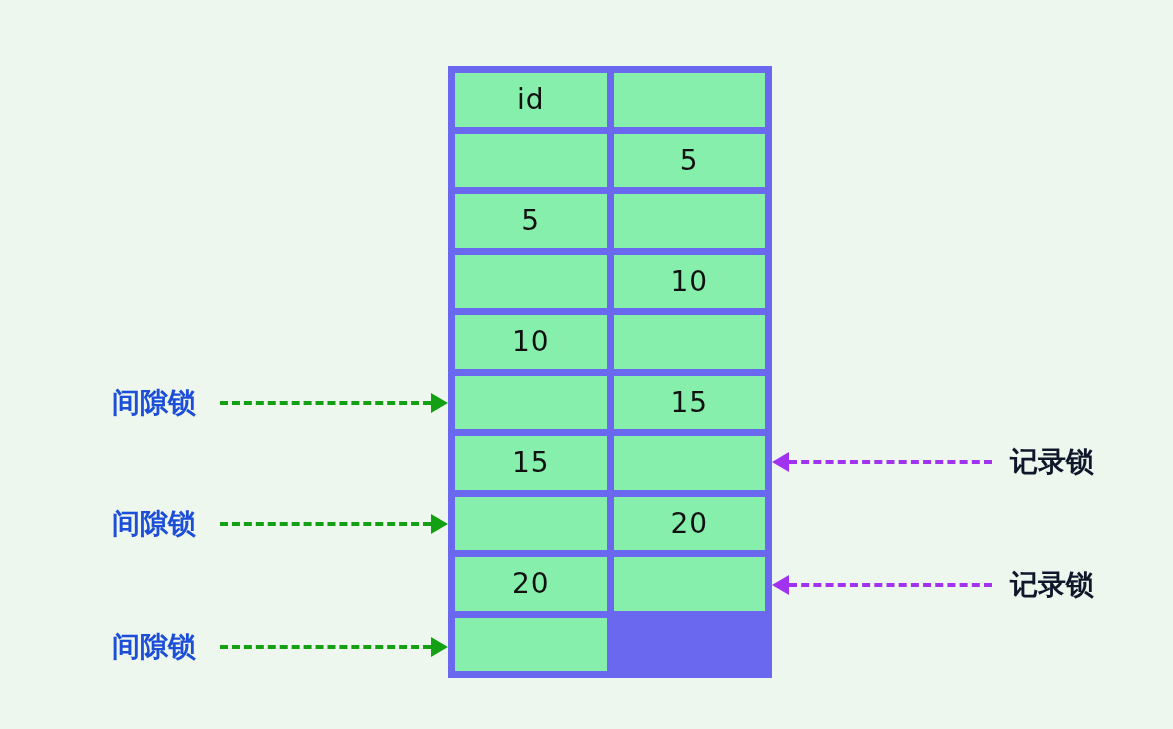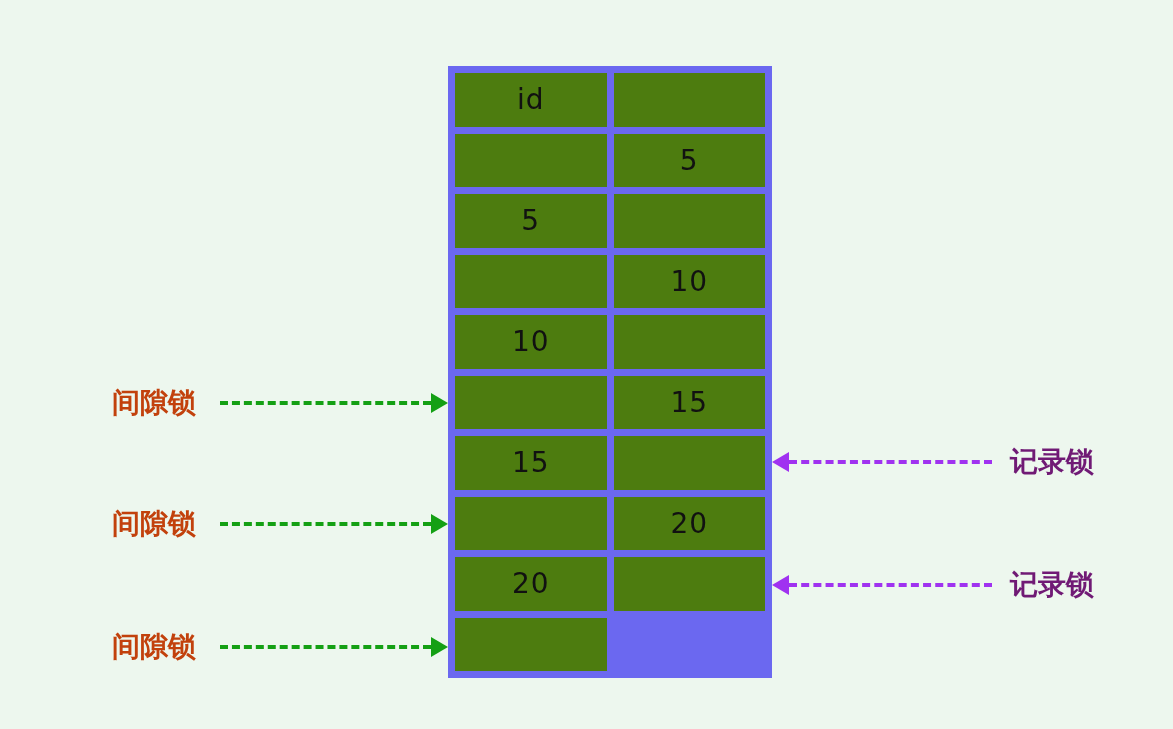--- a/index.html
+++ b/index.html
@@ -27,43 +27,43 @@
     height: 612px;
     box-sizing: border-box;
     background: #6b68f0;
     padding: 7px;
     display: grid;
     grid-template-columns: 1fr 1fr;
     grid-template-rows: repeat(10, 1fr);
     gap: 7px;
   }
   .cell {
-    background: #4d7c0f;
+    background: #86efac;
     display: flex;
     align-items: center;
     justify-content: center;
     font-size: 28px;
     color: #111111;
     letter-spacing: 1px;
   }
   
   .annot {
     position: absolute;
     height: 40px;
     display: flex;
     align-items: center;
   }
   .annot-label {
     font-size: 28px;
     font-weight: 600;
     white-space: nowrap;
     line-height: 1;
   }
-  .gap .annot-label   { color: #c2410c; }
-  .rec .annot-label   { color: #701a75; }
+  .gap .annot-label   { color: #1d4ed8; }
+  .rec .annot-label   { color: #0f172a; }
   .dash-line {
     flex: 1;
     height: 0;
     border-top: 4px dashed #14a014;
   }
   .rec .dash-line { border-top-color: #a032f0; }
   .arrow-right {
     width: 0; height: 0;
     border-top: 10px solid transparent;
     border-bottom: 10px solid transparent;

